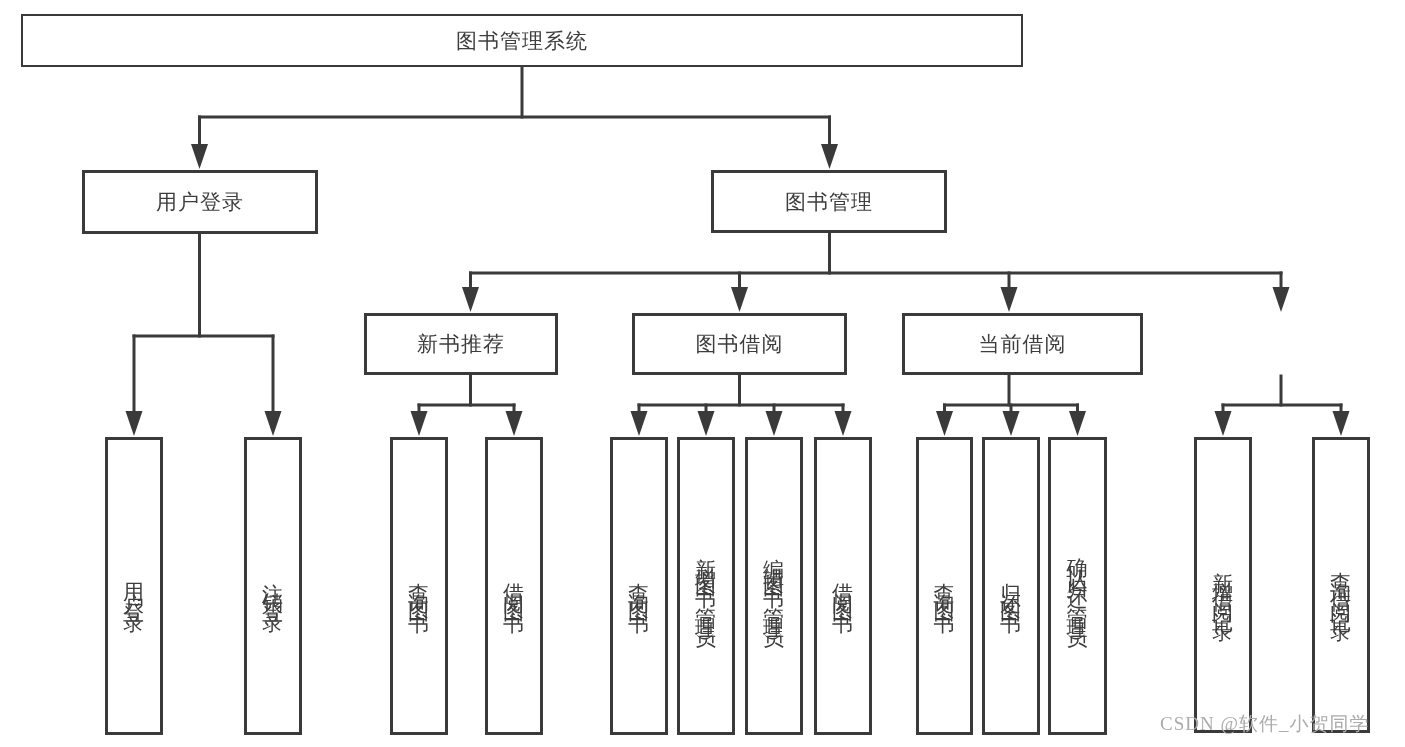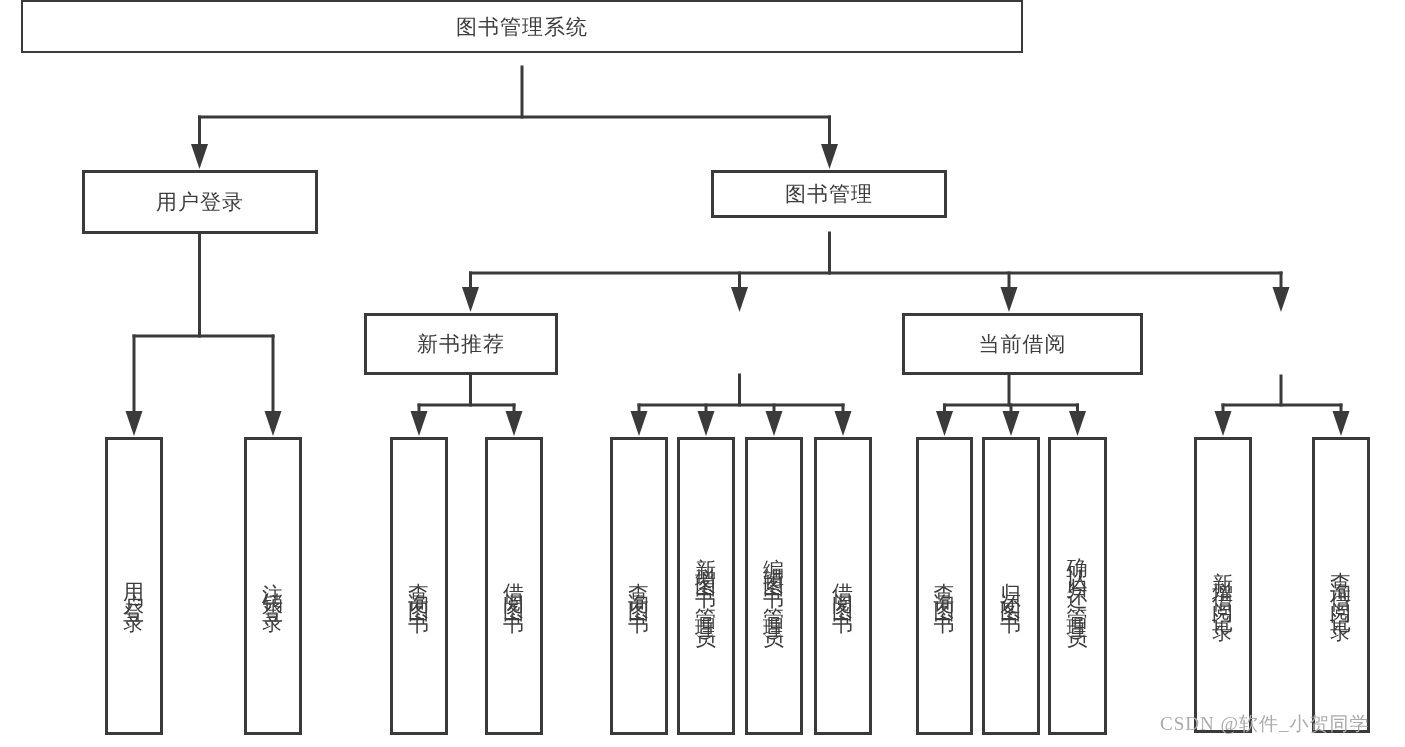--- a/index.html
+++ b/index.html
@@ -108,33 +108,36 @@
       <line x1="1011" y1="405" x2="1011" y2="420" stroke="#3a3a3a" stroke-width="3" stroke-linecap="square"></line>
       <polygon points="1002.5,411 1019.5,411 1011,436" fill="#3a3a3a"></polygon>
       <line x1="1077.5" y1="405" x2="1077.5" y2="420" stroke="#3a3a3a" stroke-width="3" stroke-linecap="square"></line>
       <polygon points="1069,411 1086,411 1077.5,436" fill="#3a3a3a"></polygon>
       <line x1="1223" y1="405" x2="1223" y2="420" stroke="#3a3a3a" stroke-width="3" stroke-linecap="square"></line>
       <polygon points="1214.5,411 1231.5,411 1223,436" fill="#3a3a3a"></polygon>
       <line x1="1341" y1="405" x2="1341" y2="420" stroke="#3a3a3a" stroke-width="3" stroke-linecap="square"></line>
       <polygon points="1332.5,411 1349.5,411 1341,436" fill="#3a3a3a"></polygon>
     </svg>
 
-  <div class="node root" style="left:21px; top:0; width:1002px; height:53px;">
+  <div class="node root" style="left:21px; top:14px; width:1002px; height:53px;">
     <span class="hlabel">图书管理系统</span>
   </div>
 
   <div class="node" style="left:82px; top:170px; width:236px; height:64px;">
     <span class="hlabel">用户登录</span>
   </div>
-  <div class="node" style="left:711px; top:170px; width:236px; height:48px;">
+  <div class="node" style="left:711px; top:170px; width:236px; height:63px;">
     <span class="hlabel">图书管理</span>
   </div>
 
   <div class="node" style="left:364px; top:313px; width:194px; height:62px;">
     <span class="hlabel">新书推荐</span>
+  </div>
+  <div class="node" style="left:632px; top:313px; width:215px; height:62px;">
+    <span class="hlabel">图书借阅</span>
   </div>
   <div class="node" style="left:902px; top:313px; width:241px; height:62px;">
     <span class="hlabel">当前借阅</span>
   </div>
 
   <div class="node" style="left:105px; top:437px; width:58px; height:298px;">
     <span class="vtext">用户登录</span>
   </div>
   <div class="node" style="left:244px; top:437px; width:58px; height:298px;">
     <span class="vtext">注销登录</span>

